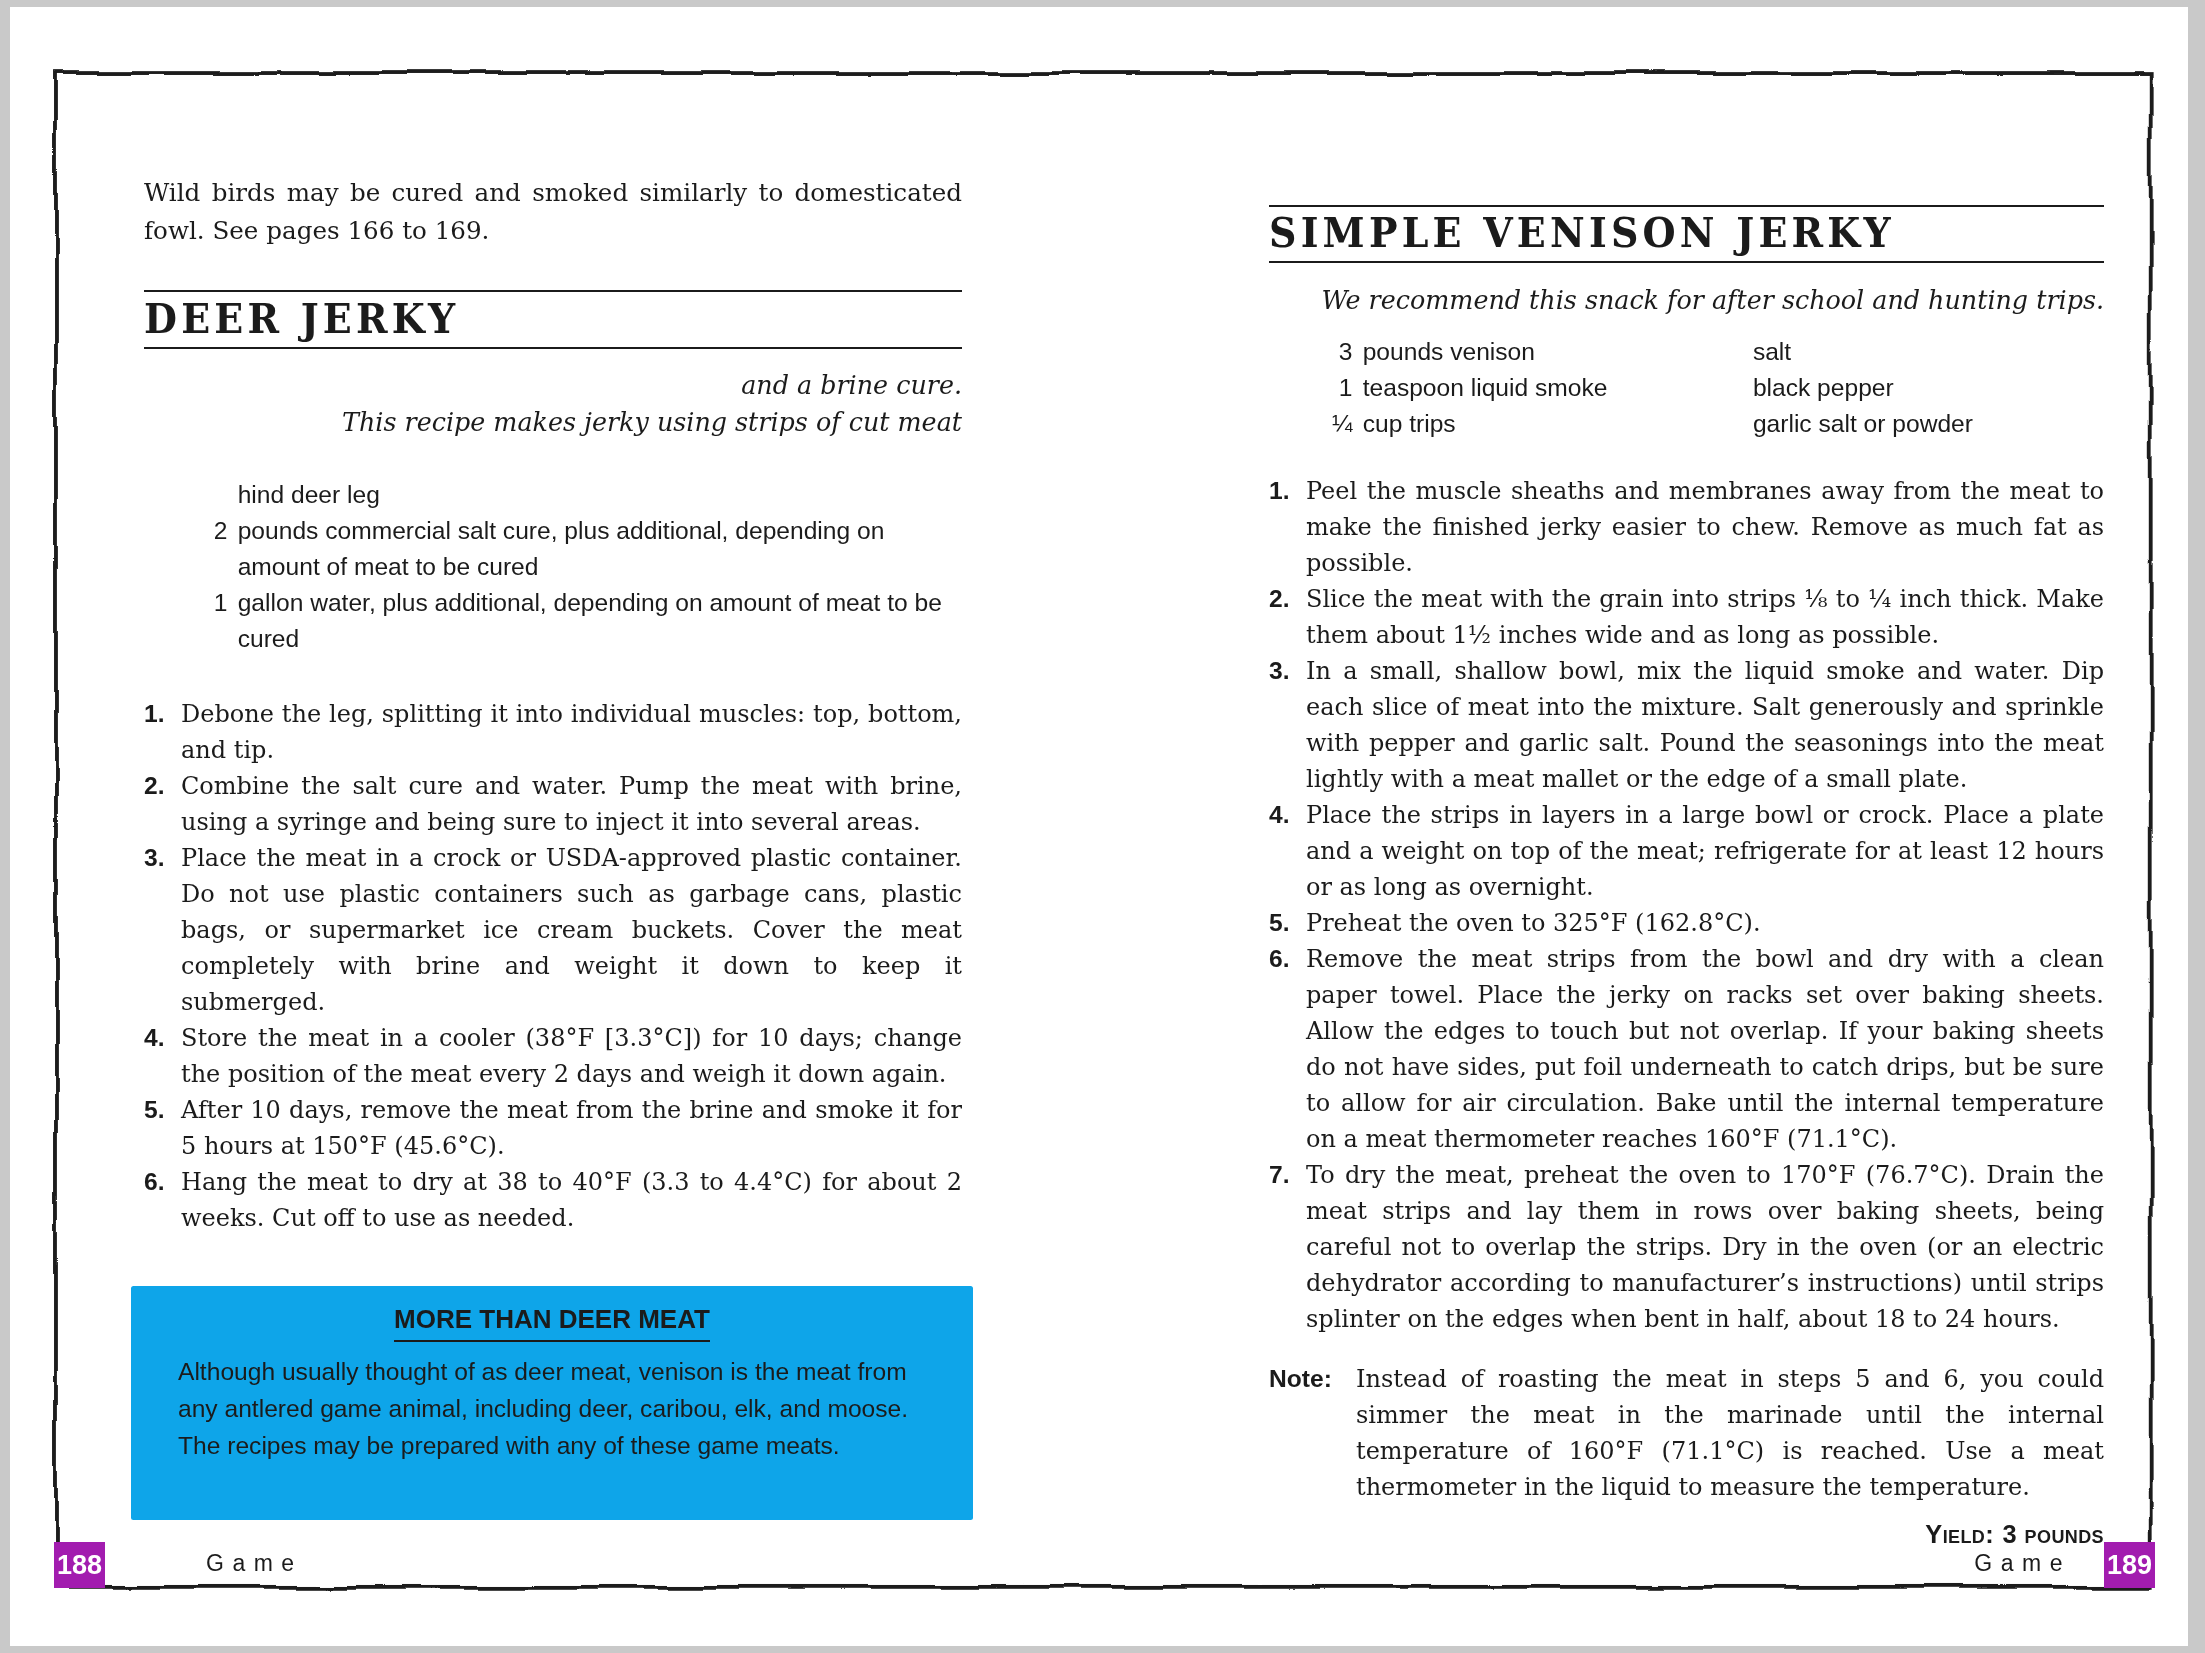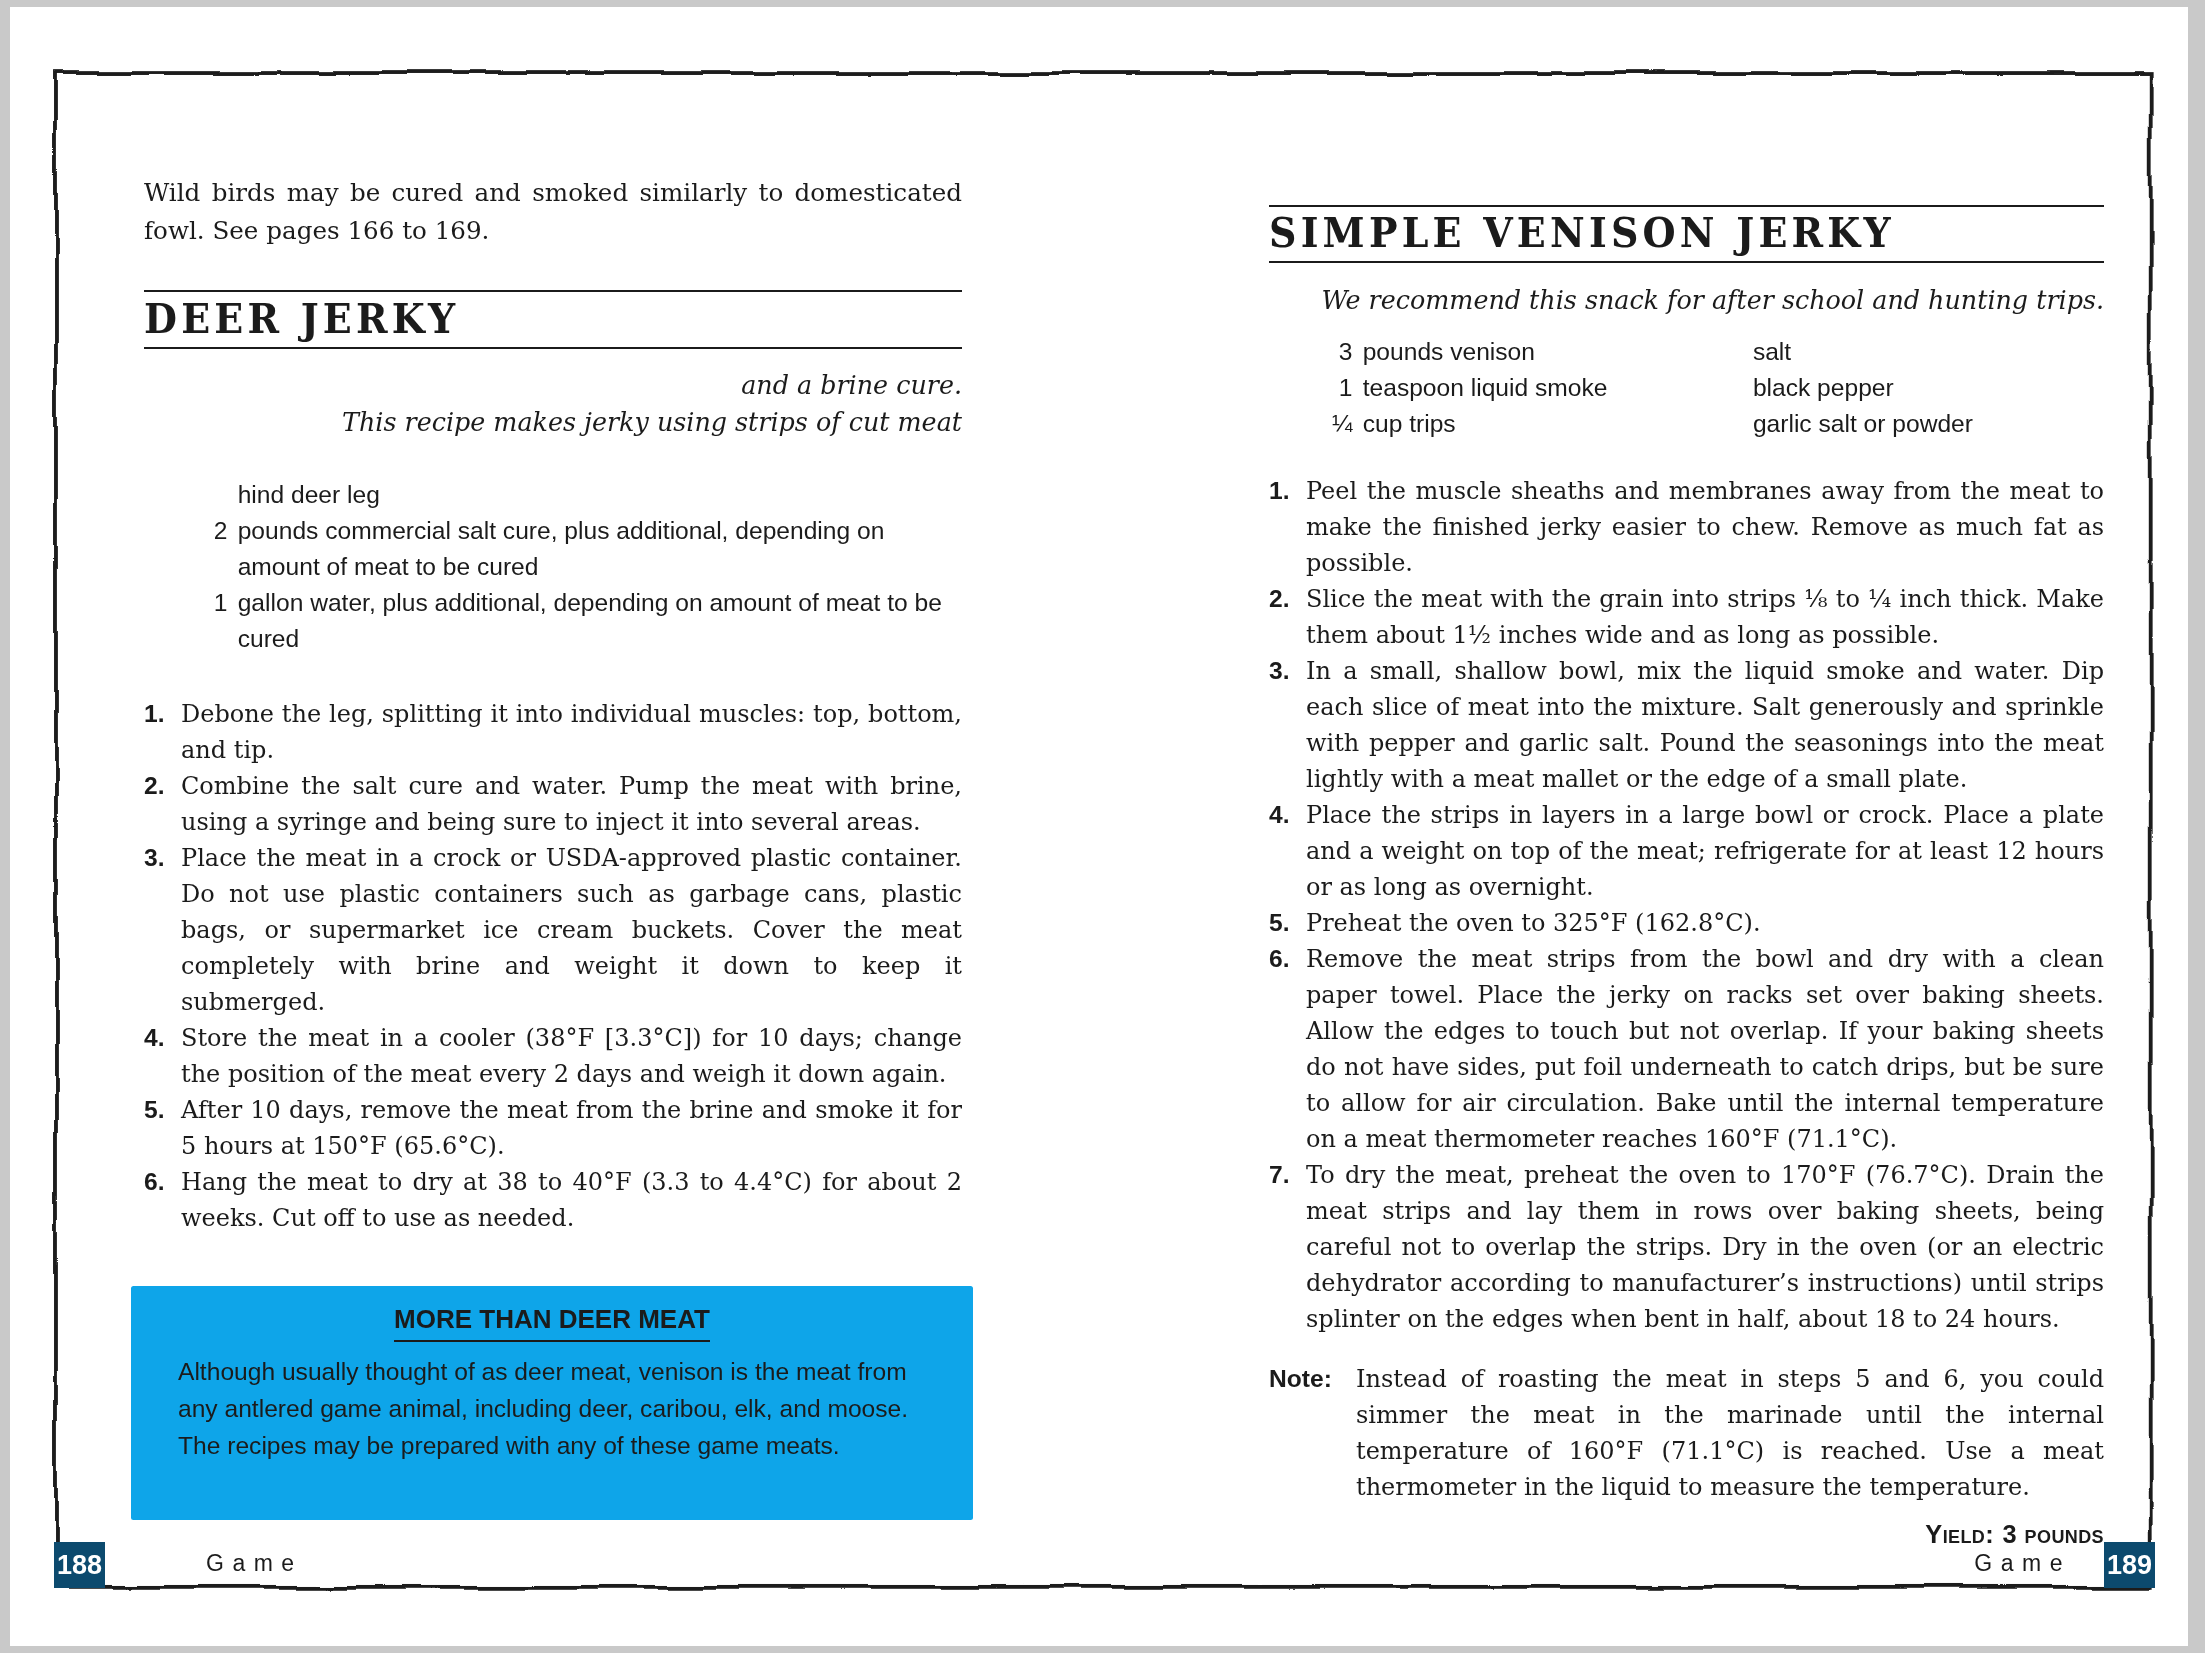--- a/index.html
+++ b/index.html
@@ -68,21 +68,21 @@
   }
   .note-text{flex:1;font-size:24px;line-height:36px;text-align:justify;}
   .yield{
     text-align:right;margin-top:15.3px;
     font-family:"Liberation Sans",sans-serif;font-weight:700;font-size:25.4px;
     font-variant:small-caps;letter-spacing:0.4px;
   }
   .yield .yield-value{margin-left:8.5px;}
 
   .footer-box{
-    position:absolute;width:51px;height:46px;background:#0c4a6e;color:#ffffff;
+    position:absolute;width:51px;height:46px;background:#a21caf;color:#ffffff;
     font-family:"Liberation Sans",sans-serif;font-weight:700;font-size:27px;
     display:flex;align-items:center;justify-content:center;z-index:3;
   }
   .footer-box-left{left:54px;top:1542px;}
   .footer-box-right{left:2104px;top:1542px;}
   .footer-game{
     position:absolute;font-family:"Liberation Sans",sans-serif;font-size:23px;
     letter-spacing:8.5px;z-index:3;color:#1b1b1b;
   }
   .footer-game-left{left:206px;top:1550px;}
@@ -144,21 +144,21 @@
     <div class="step">
       <span class="step-num">3.</span>
       <span class="step-text">Place the meat in a crock or USDA-approved plastic container. Do not use plastic containers such as garbage cans, plastic bags, or supermarket ice cream buckets. Cover the meat completely with brine and weight it down to keep it submerged.</span>
     </div>
     <div class="step">
       <span class="step-num">4.</span>
       <span class="step-text">Store the meat in a cooler (38°F [3.3°C]) for 10 days; change the position of the meat every 2 days and weigh it down again.</span>
     </div>
     <div class="step">
       <span class="step-num">5.</span>
-      <span class="step-text">After 10 days, remove the meat from the brine and smoke it for 5 hours at 150°F (65.6°C).</span>
+      <span class="step-text">After 10 days, remove the meat from the brine and smoke it for 5 hours at 150°F (45.6°C).</span>
     </div>
     <div class="step">
       <span class="step-num">6.</span>
       <span class="step-text">Hang the meat to dry at 38 to 40°F (3.3 to 4.4°C) for about 2 weeks. Cut off to use as needed.</span>
     </div>
   </div>
 </div>
 
 <div class="sidebar-box">
   <span class="sidebar-title">MORE THAN DEER MEAT</span>

